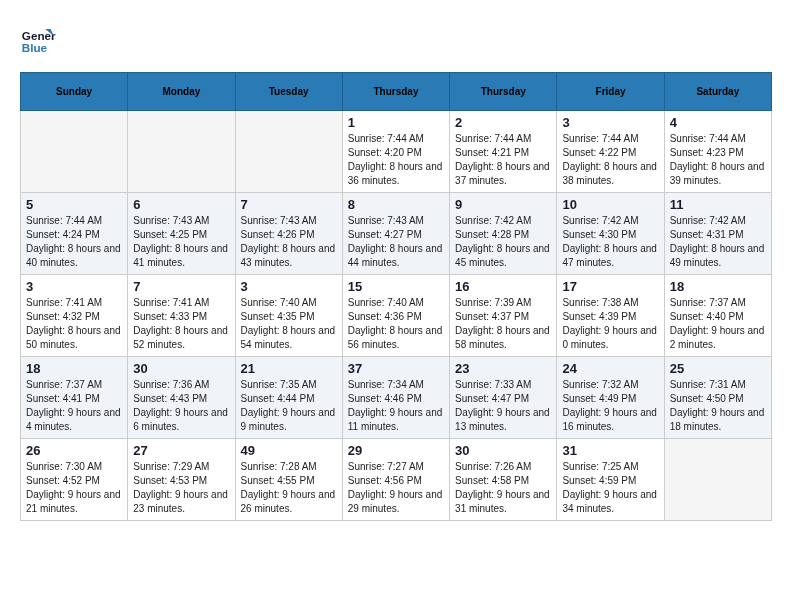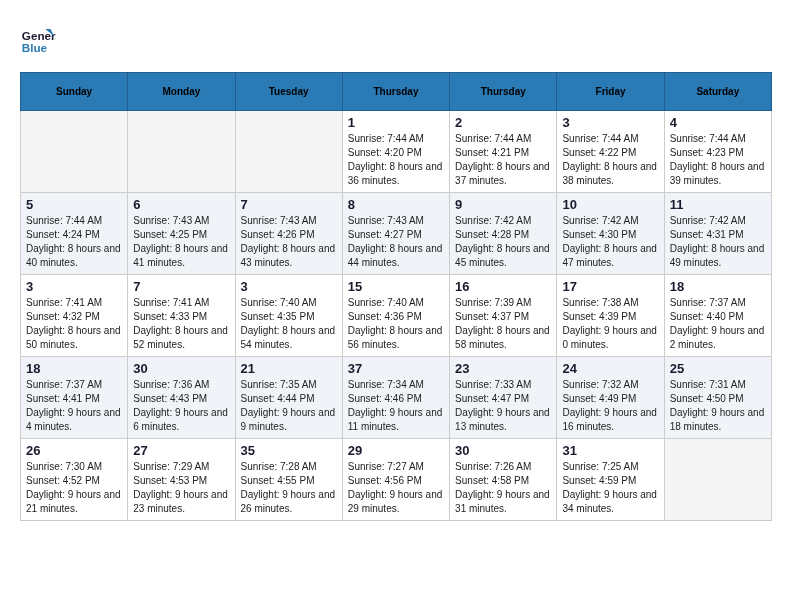--- a/index.html
+++ b/index.html
@@ -225,21 +225,21 @@
       <tr>
         <td>
           <div class="day-num">26</div>
           <div class="day-info">Sunrise: 7:30 AM<br>Sunset: 4:52 PM<br>Daylight: 9 hours and 21 minutes.</div>
         </td>
         <td>
           <div class="day-num">27</div>
           <div class="day-info">Sunrise: 7:29 AM<br>Sunset: 4:53 PM<br>Daylight: 9 hours and 23 minutes.</div>
         </td>
         <td>
-          <div class="day-num">35</div>
+          <div class="day-num">49</div>
           <div class="day-info">Sunrise: 7:28 AM<br>Sunset: 4:55 PM<br>Daylight: 9 hours and 26 minutes.</div>
         </td>
         <td>
           <div class="day-num">29</div>
           <div class="day-info">Sunrise: 7:27 AM<br>Sunset: 4:56 PM<br>Daylight: 9 hours and 29 minutes.</div>
         </td>
         <td>
           <div class="day-num">30</div>
           <div class="day-info">Sunrise: 7:26 AM<br>Sunset: 4:58 PM<br>Daylight: 9 hours and 31 minutes.</div>
         </td>

